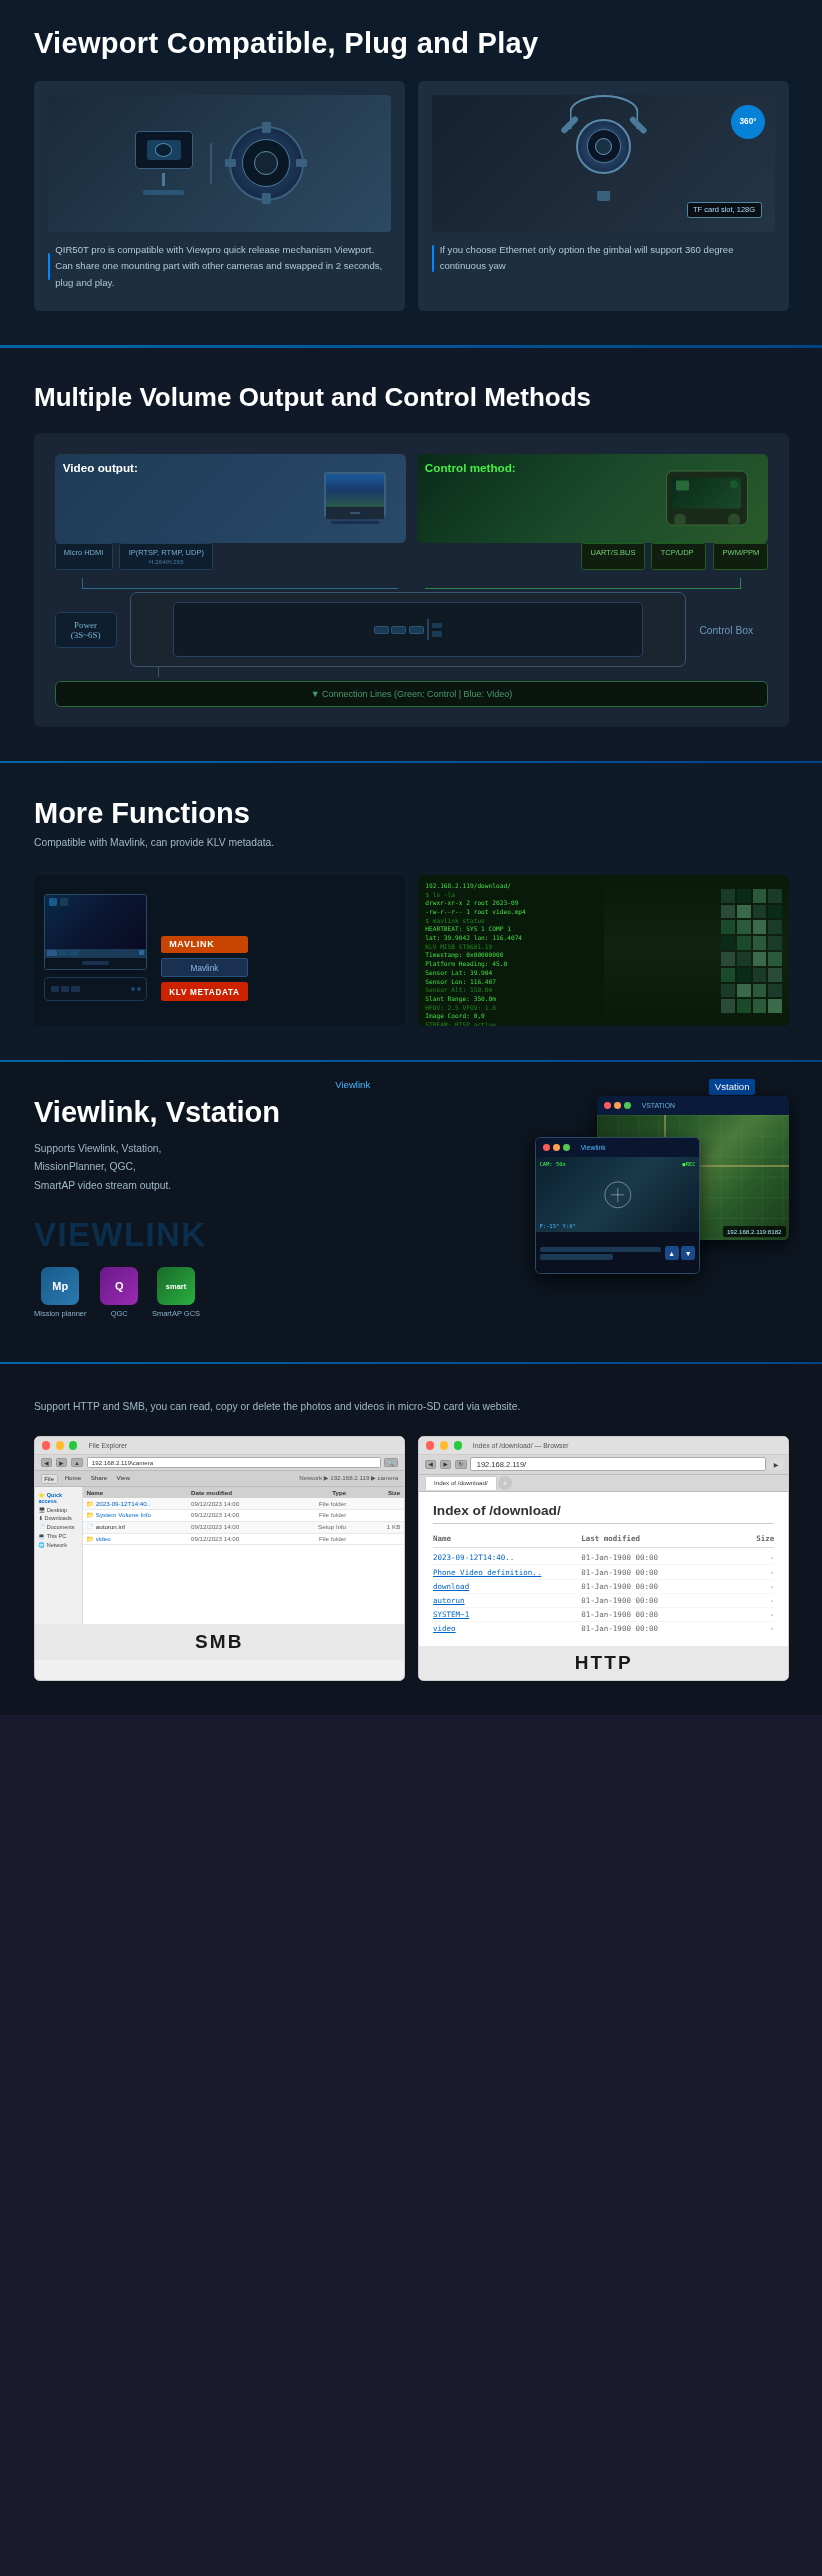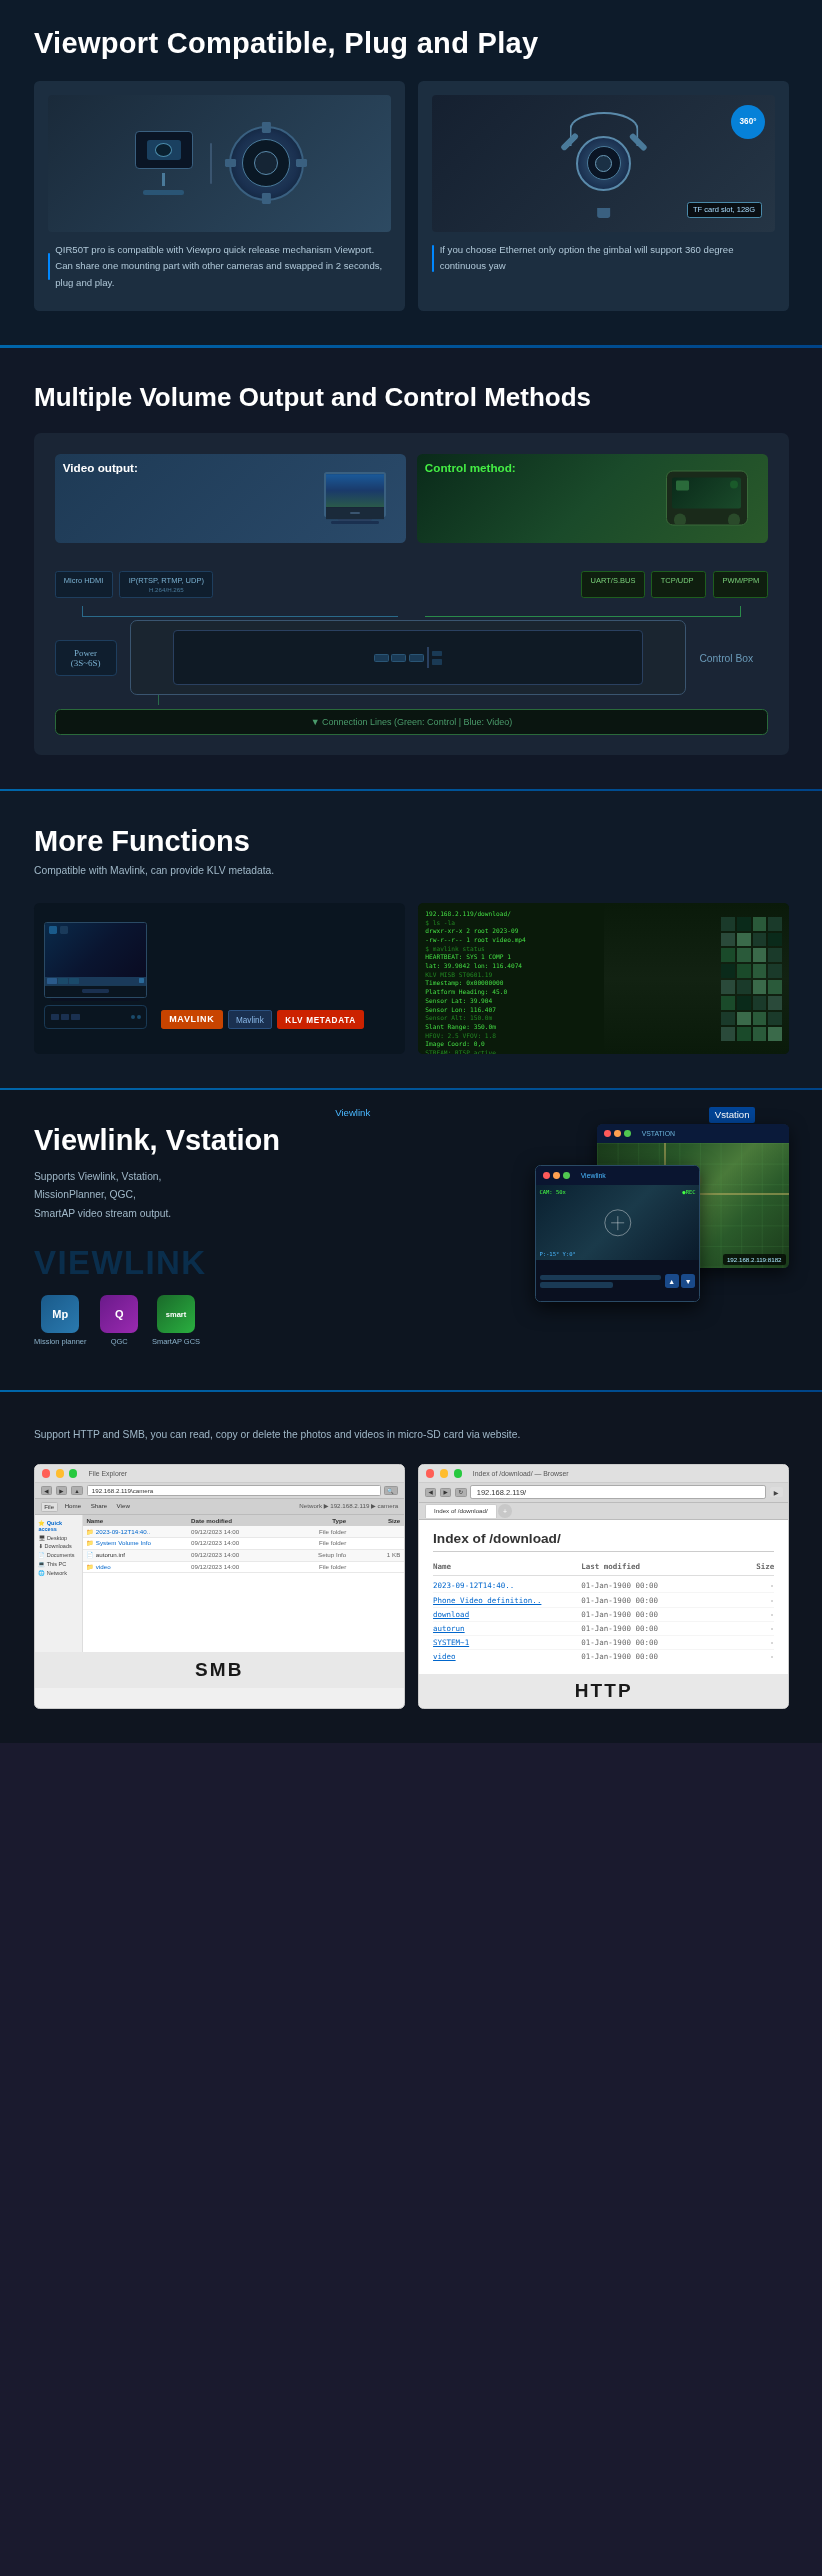--- a/index.html
+++ b/index.html
@@ -311,21 +311,21 @@
       min-width: 55px;
     }
     .node-sub {
       font-size: 6.2px;
       color: #4a7a9a;
       margin-top: 1.4px;
     }
     .diagram-top-row {
       display: flex;
       gap: 10.3px;
-      margin-bottom: 28px;
+      margin-bottom: 0;
     }
     .diag-panel {
       flex: 1;
       height: 89px;
       border-radius: 5.5px;
       position: relative;
       overflow: hidden;
     }
     .diag-panel-left-bg {
       background: linear-gradient(135deg, #1e3a55 0%, #2a4a6a 100%);
@@ -436,21 +436,21 @@
       </div>
       <div style="display:flex; gap:5.5px; margin-bottom:6.9px; align-items:center;">
         <div style="width:2.1px; height:27.4px; background:#0088ff; border-radius:1.4px; flex-shrink:0;"></div>
         <p class="card-desc">QIR50T pro is compatible with Viewpro quick release mechanism Viewport. Can share one mounting part with other cameras and swapped in 2 seconds, plug and play.</p>
       </div>
     </div>
 
     <div class="viewport-card">
       <div class="viewport-card-image card-image-right">
 
-        <div style="position:relative; display:flex; align-items:center; justify-content:center; width:100%; height:100%;">
+        <div style="position:relative; display:flex; align-items:flex-start; justify-content:center; width:100%; height:100%;">
 
           <div class="badge-360">
             <span>360°</span>
           </div>
 
           <div class="tf-badge">
             <span>TF card slot, 128G</span>
           </div>
 
           <div style="position:relative; width:103px; height:103px; display:flex; align-items:center; justify-content:center;">
@@ -633,21 +633,21 @@
                 <div style="width:8.2px; height:5.5px; background:#1a3050; border-radius:0.7px;"></div>
                 <div style="width:8.2px; height:5.5px; background:#1a3050; border-radius:0.7px;"></div>
               </div>
               <div style="flex:1; display:flex; gap:1.4px; justify-content:flex-end;">
                 <div style="width:4.1px; height:4.1px; background:#1a4a6a; border-radius:50%;"></div>
                 <div style="width:4.1px; height:4.1px; background:#1a4a6a; border-radius:50%;"></div>
               </div>
             </div>
           </div>
 
-          <div style="display:flex; gap:5.5px; justify-content:center;">
+          <div style="display:flex; flex-direction:column; gap:5.5px; justify-content:center;">
 
             <div style="background:#c84400; border-radius:2.7px; padding:3.4px 8.2px; display:flex; align-items:center; gap:4.1px;">
               <span style="color:#fff; font-size:9px; font-weight:900; letter-spacing:0.7px;">MAVLINK</span>
             </div>
             <div style="background:#1a3050; border:0.7px solid #2a5080; border-radius:2.1px; padding:2.1px 6.9px; text-align:center;">
               <span style="color:#8ab8e8; font-size:8.2px;">Mavlink</span>
             </div>
 
             <div style="background:#cc2200; border-radius:2.7px; padding:3.4px 8.2px;">
               <span style="color:#fff; font-size:8.2px; font-weight:900; letter-spacing:0.7px;">KLV METADATA</span>

